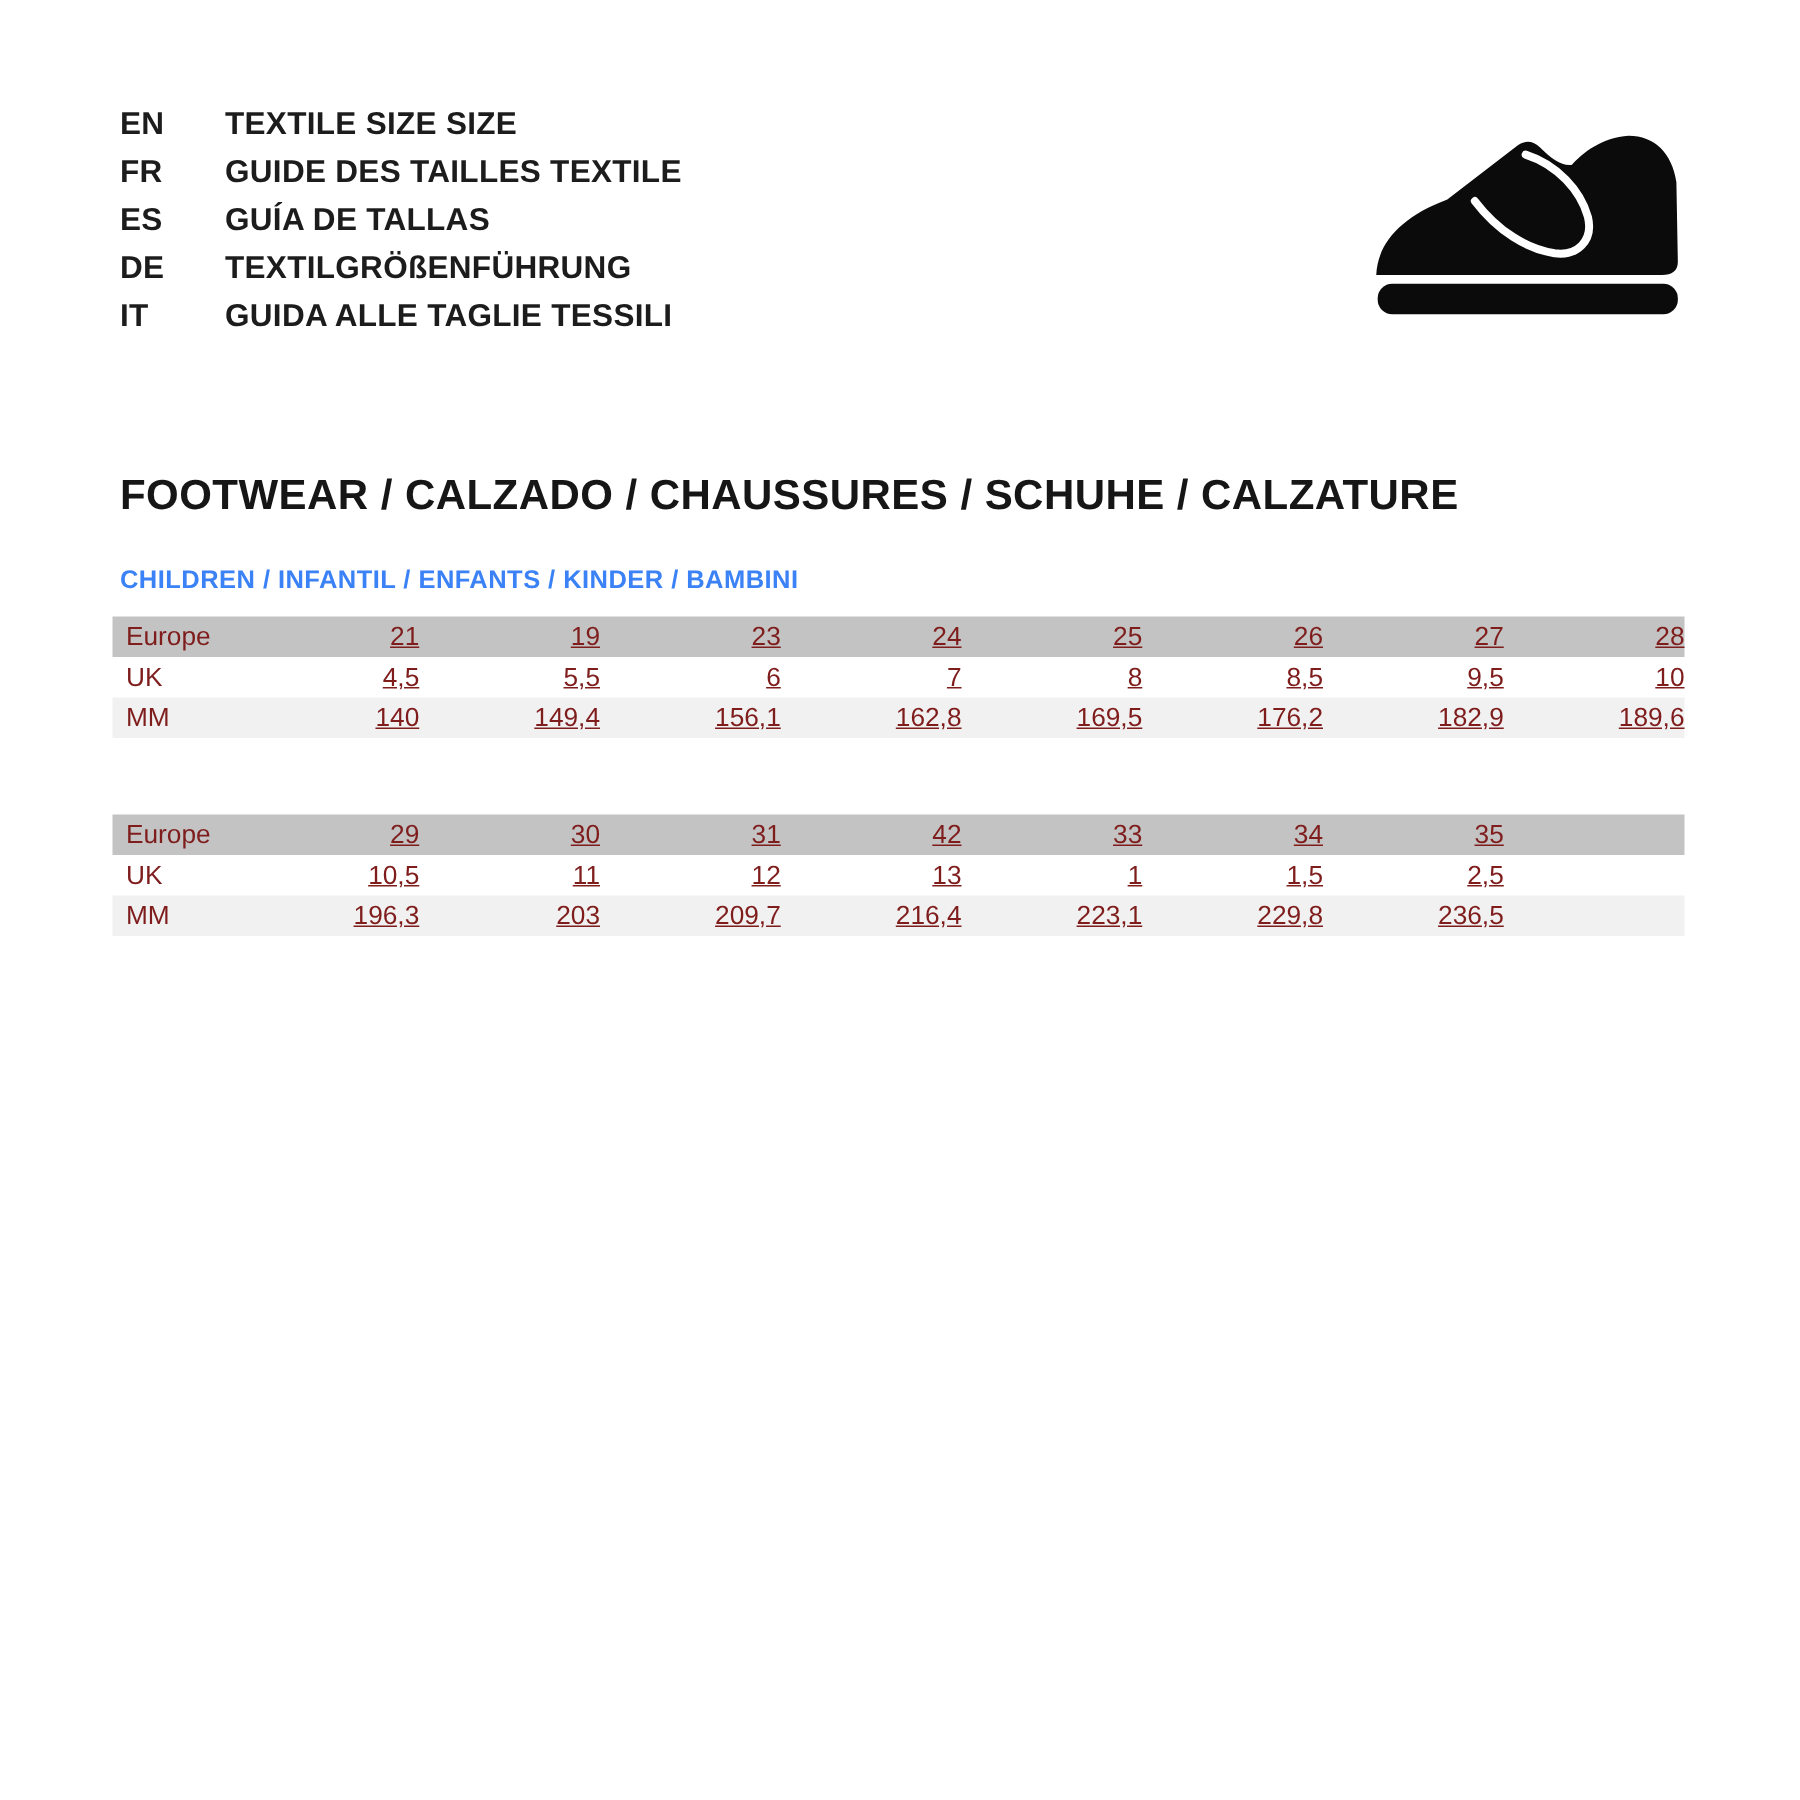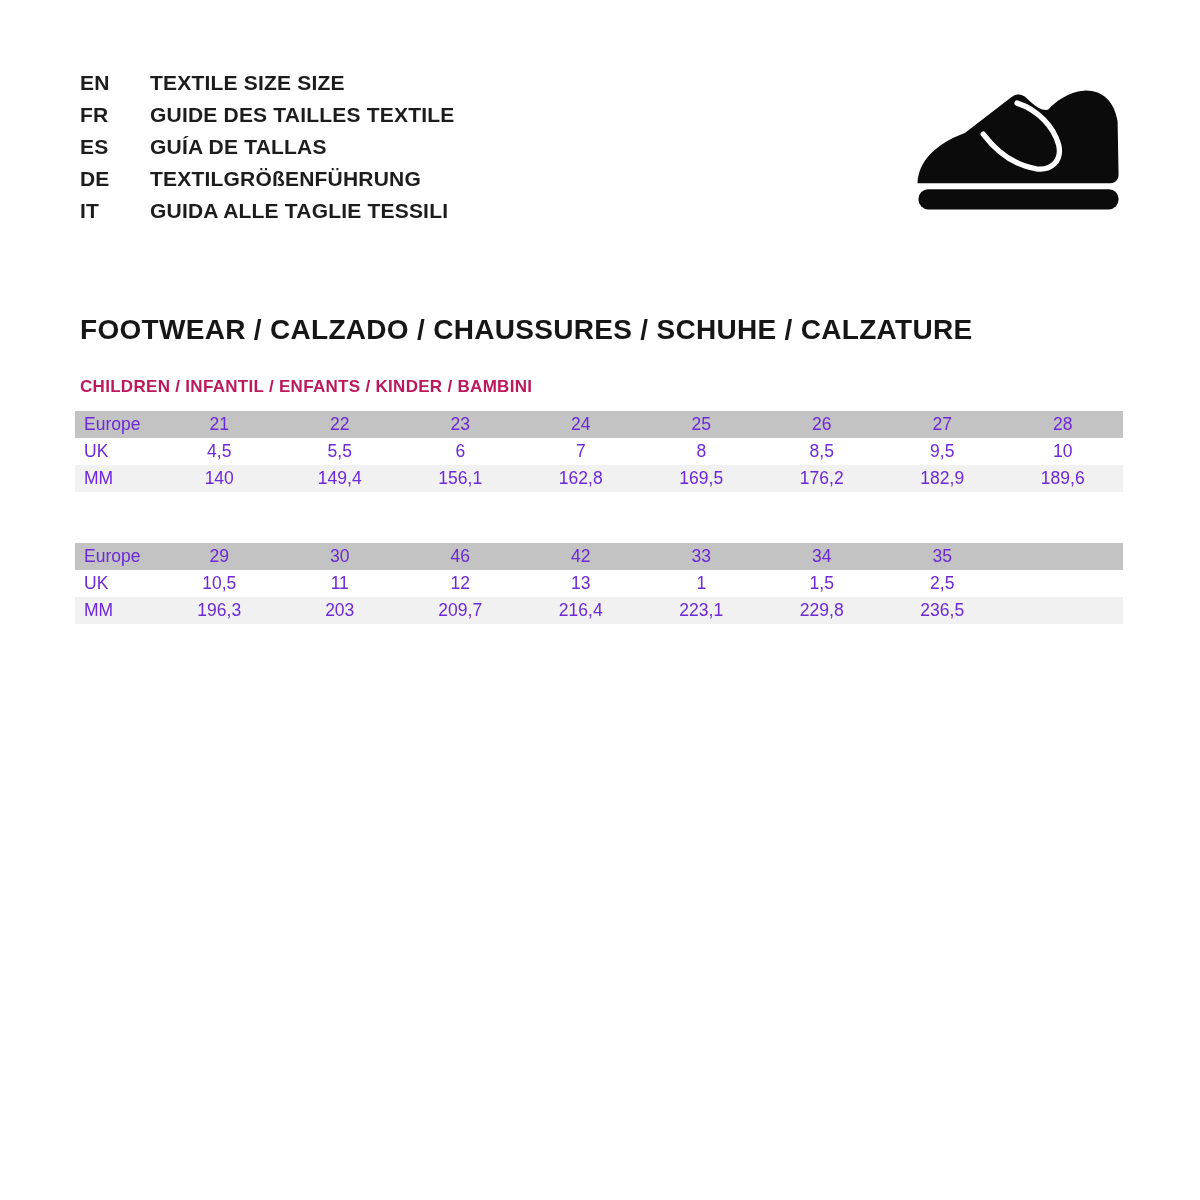--- a/index.html
+++ b/index.html
@@ -57,48 +57,48 @@
     letter-spacing: 0.3px;
     white-space: nowrap;
   }
   .category-title {
     position: absolute;
     left: 80px;
     top: 377px;
     margin: 0;
     font-size: 17px;
     font-weight: 700;
-    color: #be185d;
+    color: #3b82f6;
     letter-spacing: 0.3px;
     white-space: nowrap;
   }
 
   
   .size-table {
     position: absolute;
     left: 75px;
     width: 1048px;
   }
   .size-table-1 { top: 411px; }
   .size-table-2 { top: 543px; }
 
   .size-row {
     display: grid;
     grid-template-columns: 84px repeat(8, 1fr);
     height: 27px;
     align-items: center;
     font-size: 17.5px;
     font-weight: 400;
-    color: #6d28d9;
+    color: #7f1d1d;
   }
   .size-row .label {
     text-align: left;
     padding-left: 9px;
   }
-  .size-row .cell { text-align: center; }
+  .size-row .cell { text-align: right; text-decoration: underline; }
   .row-europe { background: #c3c3c3; }
   .row-uk     { background: #ffffff; }
   .row-mm     { background: #f1f1f1; }
 </style>
 </head>
 <body>
 
 <div class="page">
 
   <div class="lang-list">
@@ -145,21 +145,21 @@
   </div>
 
   <h1 class="section-title">FOOTWEAR / CALZADO / CHAUSSURES / SCHUHE / CALZATURE</h1>
 
   <h2 class="category-title">CHILDREN / INFANTIL / ENFANTS / KINDER / BAMBINI</h2>
 
   <div class="size-table size-table-1">
       <div class="size-row row-europe">
         <span class="label">Europe</span>
         <span class="cell">21</span>
-        <span class="cell">22</span>
+        <span class="cell">19</span>
         <span class="cell">23</span>
         <span class="cell">24</span>
         <span class="cell">25</span>
         <span class="cell">26</span>
         <span class="cell">27</span>
         <span class="cell">28</span>
       </div>
       <div class="size-row row-uk">
         <span class="label">UK</span>
         <span class="cell">4,5</span>
@@ -181,21 +181,21 @@
         <span class="cell">176,2</span>
         <span class="cell">182,9</span>
         <span class="cell">189,6</span>
       </div>
     </div>
   <div class="size-table size-table-2">
       <div class="size-row row-europe">
         <span class="label">Europe</span>
         <span class="cell">29</span>
         <span class="cell">30</span>
-        <span class="cell">46</span>
+        <span class="cell">31</span>
         <span class="cell">42</span>
         <span class="cell">33</span>
         <span class="cell">34</span>
         <span class="cell">35</span>
         <span class="cell"></span>
       </div>
       <div class="size-row row-uk">
         <span class="label">UK</span>
         <span class="cell">10,5</span>
         <span class="cell">11</span>

